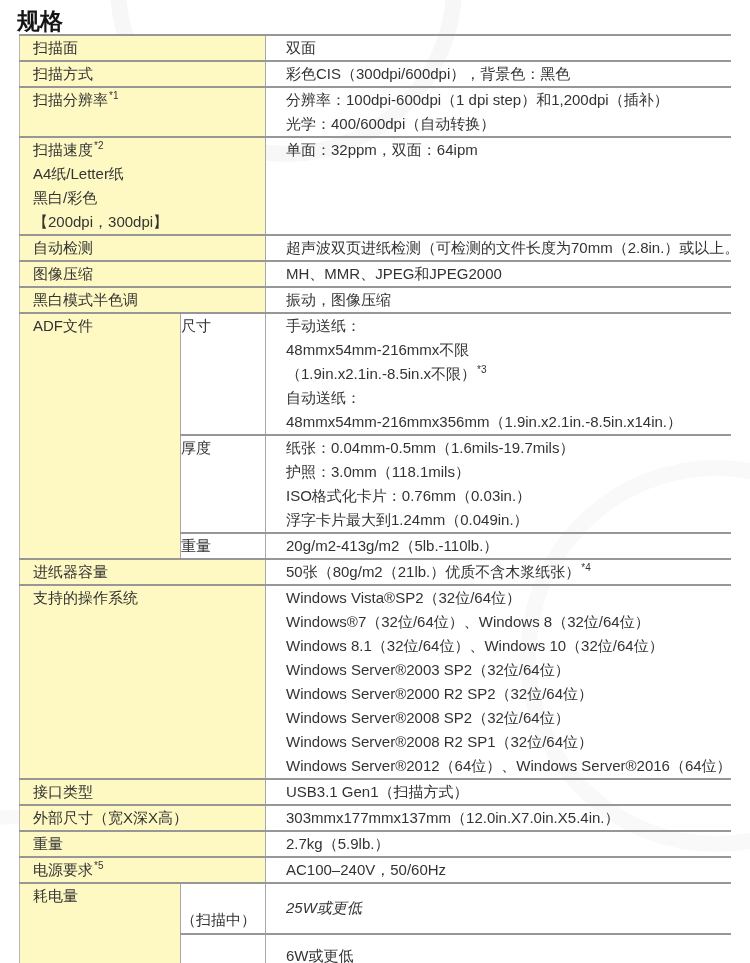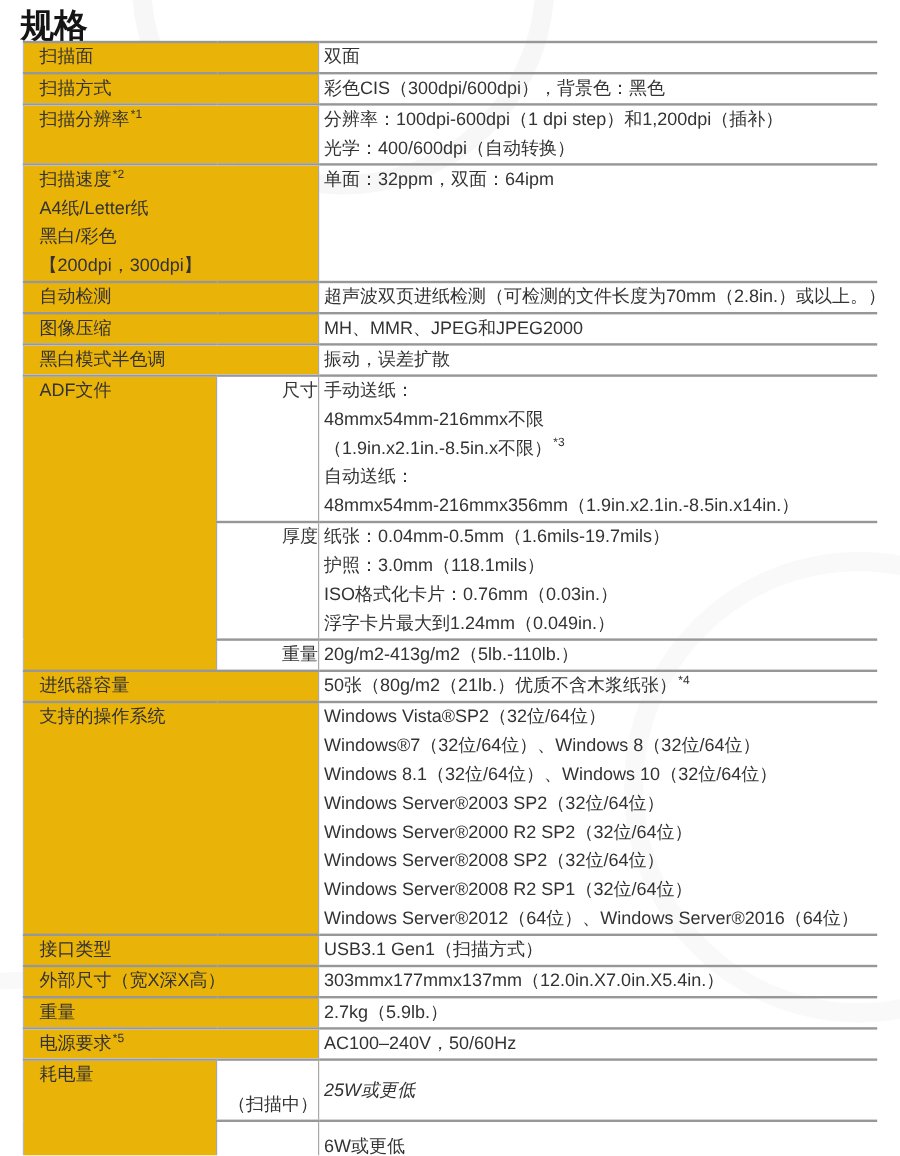--- a/index.html
+++ b/index.html
@@ -14,39 +14,39 @@
   
   .wm{position:absolute;border-radius:50%;pointer-events:none;z-index:0;}
   .wm1{width:320px;height:320px;left:110px;top:-190px;border:16px solid rgba(140,140,140,0.07);}
   .wm2{width:360px;height:360px;left:520px;top:460px;border:16px solid rgba(140,140,140,0.055);}
   .wm3{width:280px;height:280px;left:-140px;top:810px;border:14px solid rgba(140,140,140,0.055);}
 
   .title{
     position:relative;z-index:1;
     margin:0;height:34px;box-sizing:border-box;
     padding:9px 0 0 17px;
-    font-size:28px;line-height:25px;
+    font-size:23px;line-height:25px;
     font-weight:bold;color:#151515;
   }
   table.spec{
     position:relative;z-index:1;
     border-collapse:collapse;table-layout:fixed;
     margin-left:19px;width:711px;
     font-size:15px;color:#333333;
     border-left:1px solid #b7b7b7;
   }
   td{
     border-top:2px solid #979797;
     vertical-align:top;
     padding:0;
     overflow:hidden;
   }
-  td.label{background:#eab308;padding:0 6px 0 13px;}
-  td.sub{border-left:1px solid #a8a8a8;text-align:right;}
-  td.value{border-left:1px solid #a8a8a8;padding:0 6px 0 4px;margin-left:24px;}
+  td.label{background:#fef9c3;padding:0 6px 0 13px;}
+  td.sub{border-left:1px solid #a8a8a8;text-align:left;}
+  td.value{border-left:1px solid #a8a8a8;padding:0 6px 0 20px;margin-left:24px;}
   .line{height:24px;line-height:24px;white-space:nowrap;}
   sup.fn{font-size:10px;line-height:0;vertical-align:super;margin-left:1px;}
   tr.pc1 td{height:46px;}
   tr.pc1 td.sub{vertical-align:bottom;padding-bottom:3px;}
   tr.pc1 td.value{vertical-align:middle;font-style:italic;}
   tr.pc2 td{height:52px;}
   tr.pc2 td.value{padding-top:9px;}
 </style>
 </head>
 <body>
@@ -126,21 +126,21 @@
         <td class="value">
           <div class="line">MH、MMR、JPEG和JPEG2000</div>
         </td>
       </tr>
 
       <tr>
         <td class="label" colspan="2">
           <div class="line"><span>黑白模式半色调</span></div>
         </td>
         <td class="value">
-          <div class="line">振动，误差扩散</div>
+          <div class="line">振动，图像压缩</div>
         </td>
       </tr>
 
       <tr>
         <td class="label" rowspan="3">
           <div class="line"><span>ADF文件</span></div>
         </td>
         <td class="sub">
           <div class="line">尺寸</div>
         </td>

